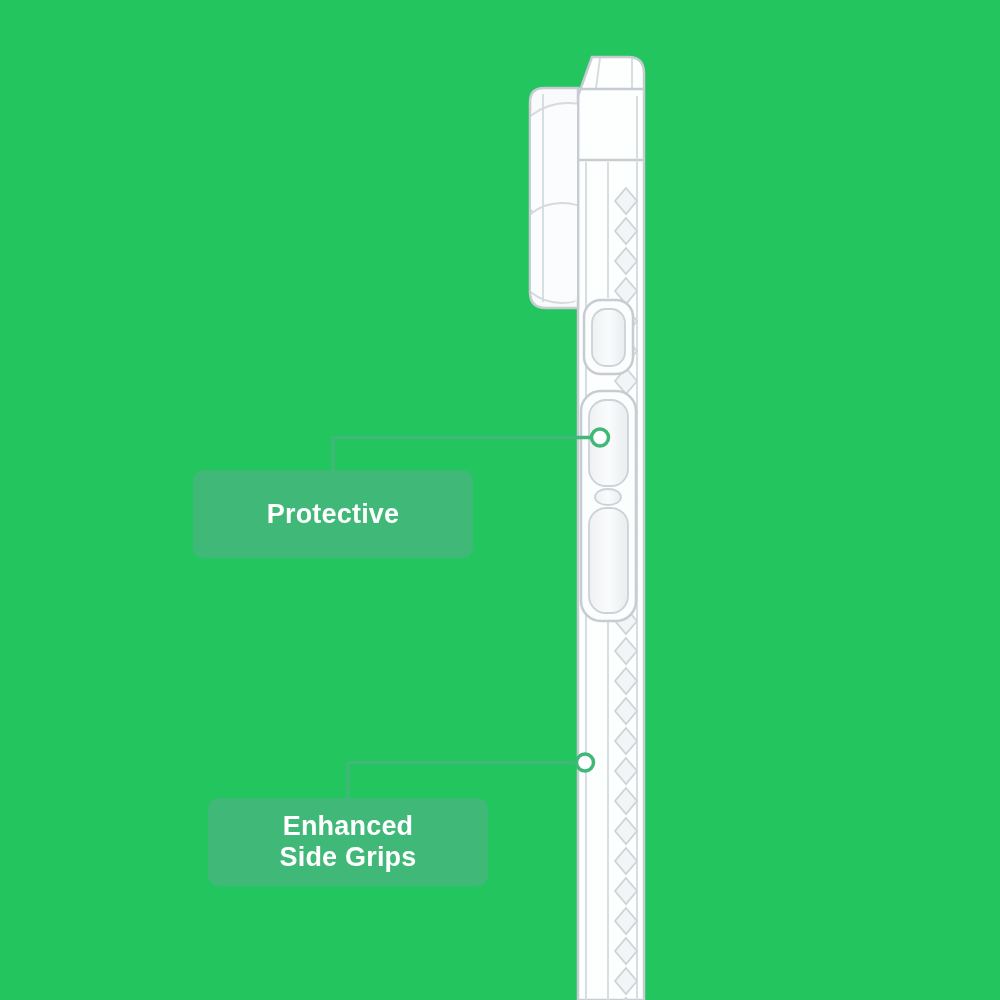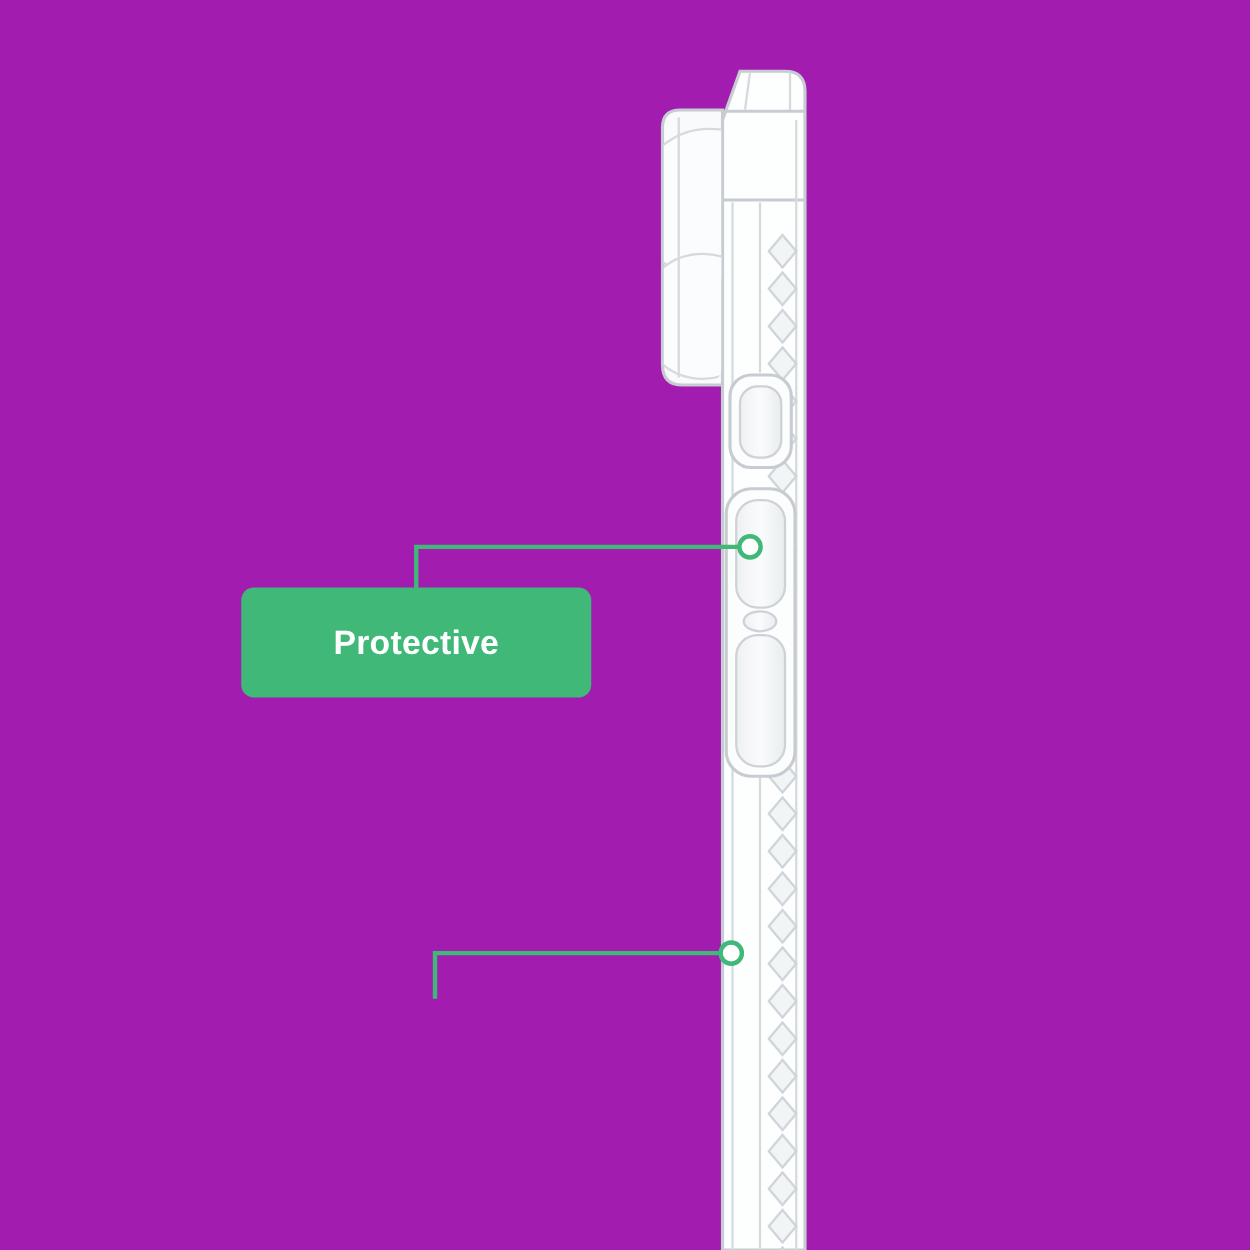--- a/index.html
+++ b/index.html
@@ -8,21 +8,21 @@
     --case-thin: #d4dade;
   }
   * { margin: 0; padding: 0; box-sizing: border-box; }
   html, body { background: #ffffff; }
   body { font-family: "Liberation Sans", sans-serif; }
 
   .stage {
     position: relative;
     width: 1000px;
     height: 1000px;
-    background: #a21caf;
+    background: #22c55e;
     overflow: hidden;
   }
 
   .case-svg, .annot-svg {
     position: absolute;
     left: 0;
     top: 0;
   }
 
   
@@ -132,14 +132,18 @@
     <polyline class="annot-line" points="333,471 333,437.5 591,437.5"></polyline>
     <circle class="annot-dot" cx="600" cy="437.5" r="8.5"></circle>
     <polyline class="annot-line" points="348,799 348,762.5 576,762.5"></polyline>
     <circle class="annot-dot" cx="585" cy="762.5" r="8.5"></circle>
   </svg>
 
   <div class="callout" id="callout-buttons">
     <span>Protective</span>
   </div>
 
+  <div class="callout" id="callout-grips">
+    <span>Enhanced</span>
+    <span>Side Grips</span>
+  </div>
 
 </div>
 
 </body></html>

